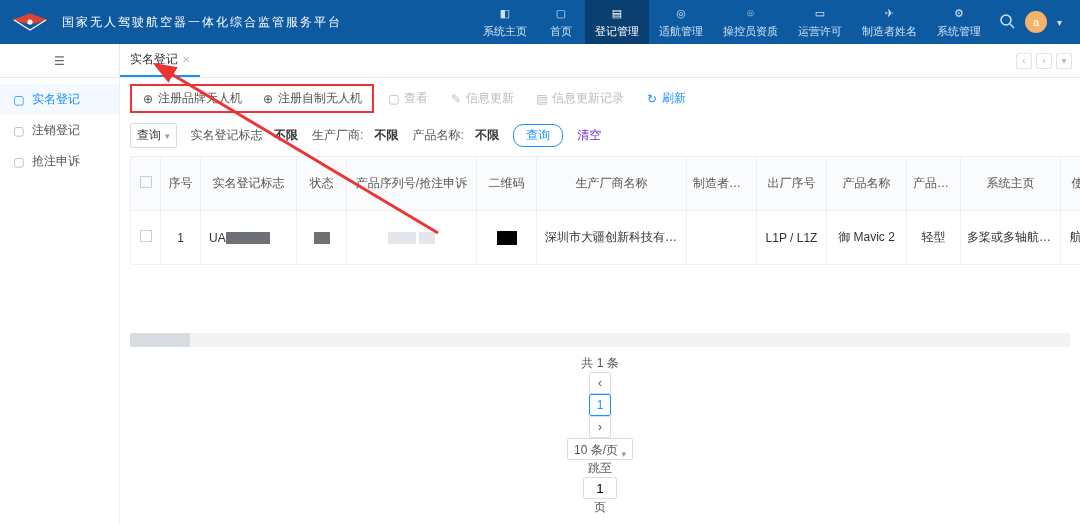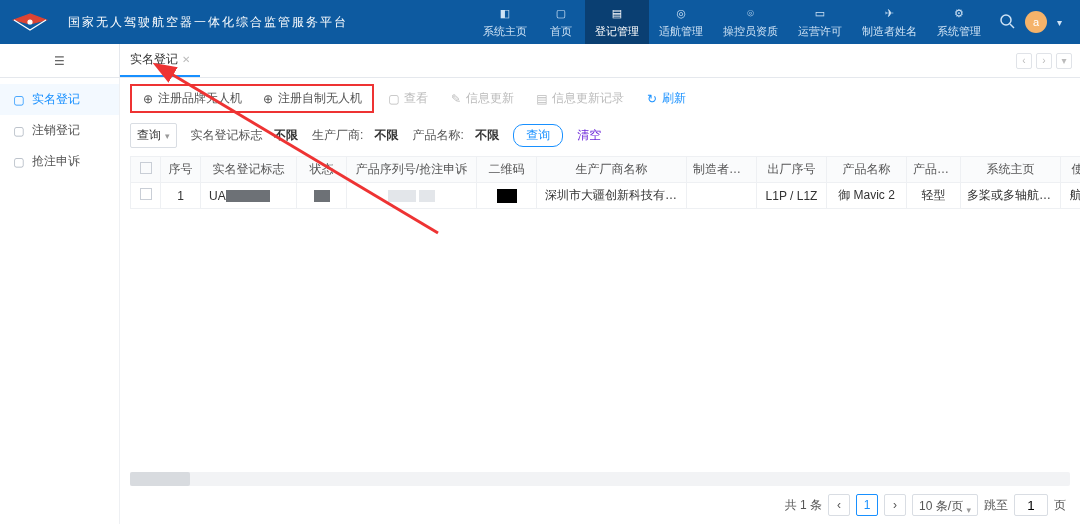--- a/index.html
+++ b/index.html
@@ -1,20 +1,20 @@
 <!DOCTYPE html>
 <html><head>
   <meta charset="utf-8">
   <style>
     * { margin:0; padding:0; box-sizing:border-box; }
     body { font-family: -apple-system, BlinkMacSystemFont,"Microsoft YaHei",sans-serif; font-size:12px; color:#333; background:#fff; width:1080px; height:524px; overflow:hidden; position:relative;}
     
     
     .header { background:#0d5aa0; color:#fff; height:44px; display:flex; align-items:center; padding:0 10px; }
-    .logo { display:flex; align-items:center; gap:12px; }
+    .logo { display:flex; align-items:center; gap:6px; }
     .logo-icon svg { display:block;}
     .title-block { font-size:12px; line-height:14px; letter-spacing:2px; margin-left:6px;}
     .title-block .sub { letter-spacing:4px; }
     .header-nav { margin-left:auto; display:flex; align-items:stretch; height:44px;}
     .nav-item { display:flex; flex-direction:column; align-items:center; justify-content:center; padding:0 10px; font-size:11px; color:#cfe3f5; gap:2px; cursor:pointer; min-width:48px;}
     .nav-item.active { background:#0a3f72; color:#fff;}
     .nav-icon { width:16px; height:16px; display:flex; align-items:center;justify-content:center;}
     .header-right { display:flex; align-items:center; gap:10px; padding:0 8px;}
     .avatar { width:22px; height:22px; border-radius:50%; background:#f5b36a; color:#fff; display:flex;align-items:center;justify-content:center;font-size:11px;}
     
@@ -50,38 +50,38 @@
     .filter-row .pair{ display:flex; align-items:center; gap:4px; font-size:12px; color:#555;}
     .pair .val{ font-weight:600; color:#333;}
     .ddl{ border:1px solid #d9dde3; border-radius:2px; padding:3px 6px; display:flex; align-items:center; gap:4px; font-size:12px;}
     .chev{ font-size:9px; color:#999;}
     .btn-out { border:1px solid #1890ff; color:#1890ff; border-radius:10px; padding:2px 12px; font-size:12px; cursor:pointer; background:#fff;}
     .link{ color:#6d28d9; cursor:pointer; font-size:12px;}
 
     
     .table-wrap{ flex:1; overflow:auto; padding:0 10px;}
     table{ border-collapse:collapse; width:100%; min-width:960px; table-layout:fixed;}
-    th,td{ border:1px solid #eef0f3; padding:4px 6px; font-size:12px; text-align:center; white-space:nowrap; overflow:hidden; text-overflow:ellipsis;}
+    th,td{ border:1px solid #eef0f3; padding:18px 6px; font-size:12px; text-align:center; white-space:nowrap; overflow:hidden; text-overflow:ellipsis;}
     th{ background:#fafbfc; color:#555; font-weight:500;}
     td.left{text-align:left; padding-left:8px;}
     .chk{ width:12px;height:12px;border:1px solid #c9ced6; display:inline-block;}
     .redact{ display:inline-block; height:12px; background:#6d7176; vertical-align:middle;}
     .redact.l{ width:44px;} .redact.m{ width:28px;} .redact.s{ width:16px;}
     .redact.lt{ background:#e3e6ea;} 
     .redact.bk{ background:#000;}
 
     
     .annotation{ position:absolute; left:138px; top:58px; pointer-events:none;}
     
     
     .hscroll{ height:14px; margin:0 10px; background:#f2f3f5; border-radius:2px; position:relative;}
     .hscroll-thumb{ position:absolute; left:0; top:0; bottom:0; width:60px; background:#d8dbdf; border-radius:2px;}
     
     
-    .pager{ display:flex; align-items:center; gap:6px; padding:8px 14px; justify-content:flex-end; font-size:12px; color:#555;}
+    .pager{ display:flex; align-items:center; padding:8px 14px; justify-content:flex-end; font-size:12px; color:#555;flex-direction:column;}
     .pgbox{ border:1px solid #d9dde3; border-radius:2px; min-width:22px; height:22px; display:flex;align-items:center;justify-content:center; padding:0 4px;}
     .pgbox.active{ border-color:#1890ff; color:#1890ff;}
     .jump-in{ width:34px; height:22px; border:1px solid #d9dde3; border-radius:2px; text-align:center;}
   </style>
 </head>
 <body>
 
 <div class="header">
   <div class="logo">
     <span class="logo-icon">

